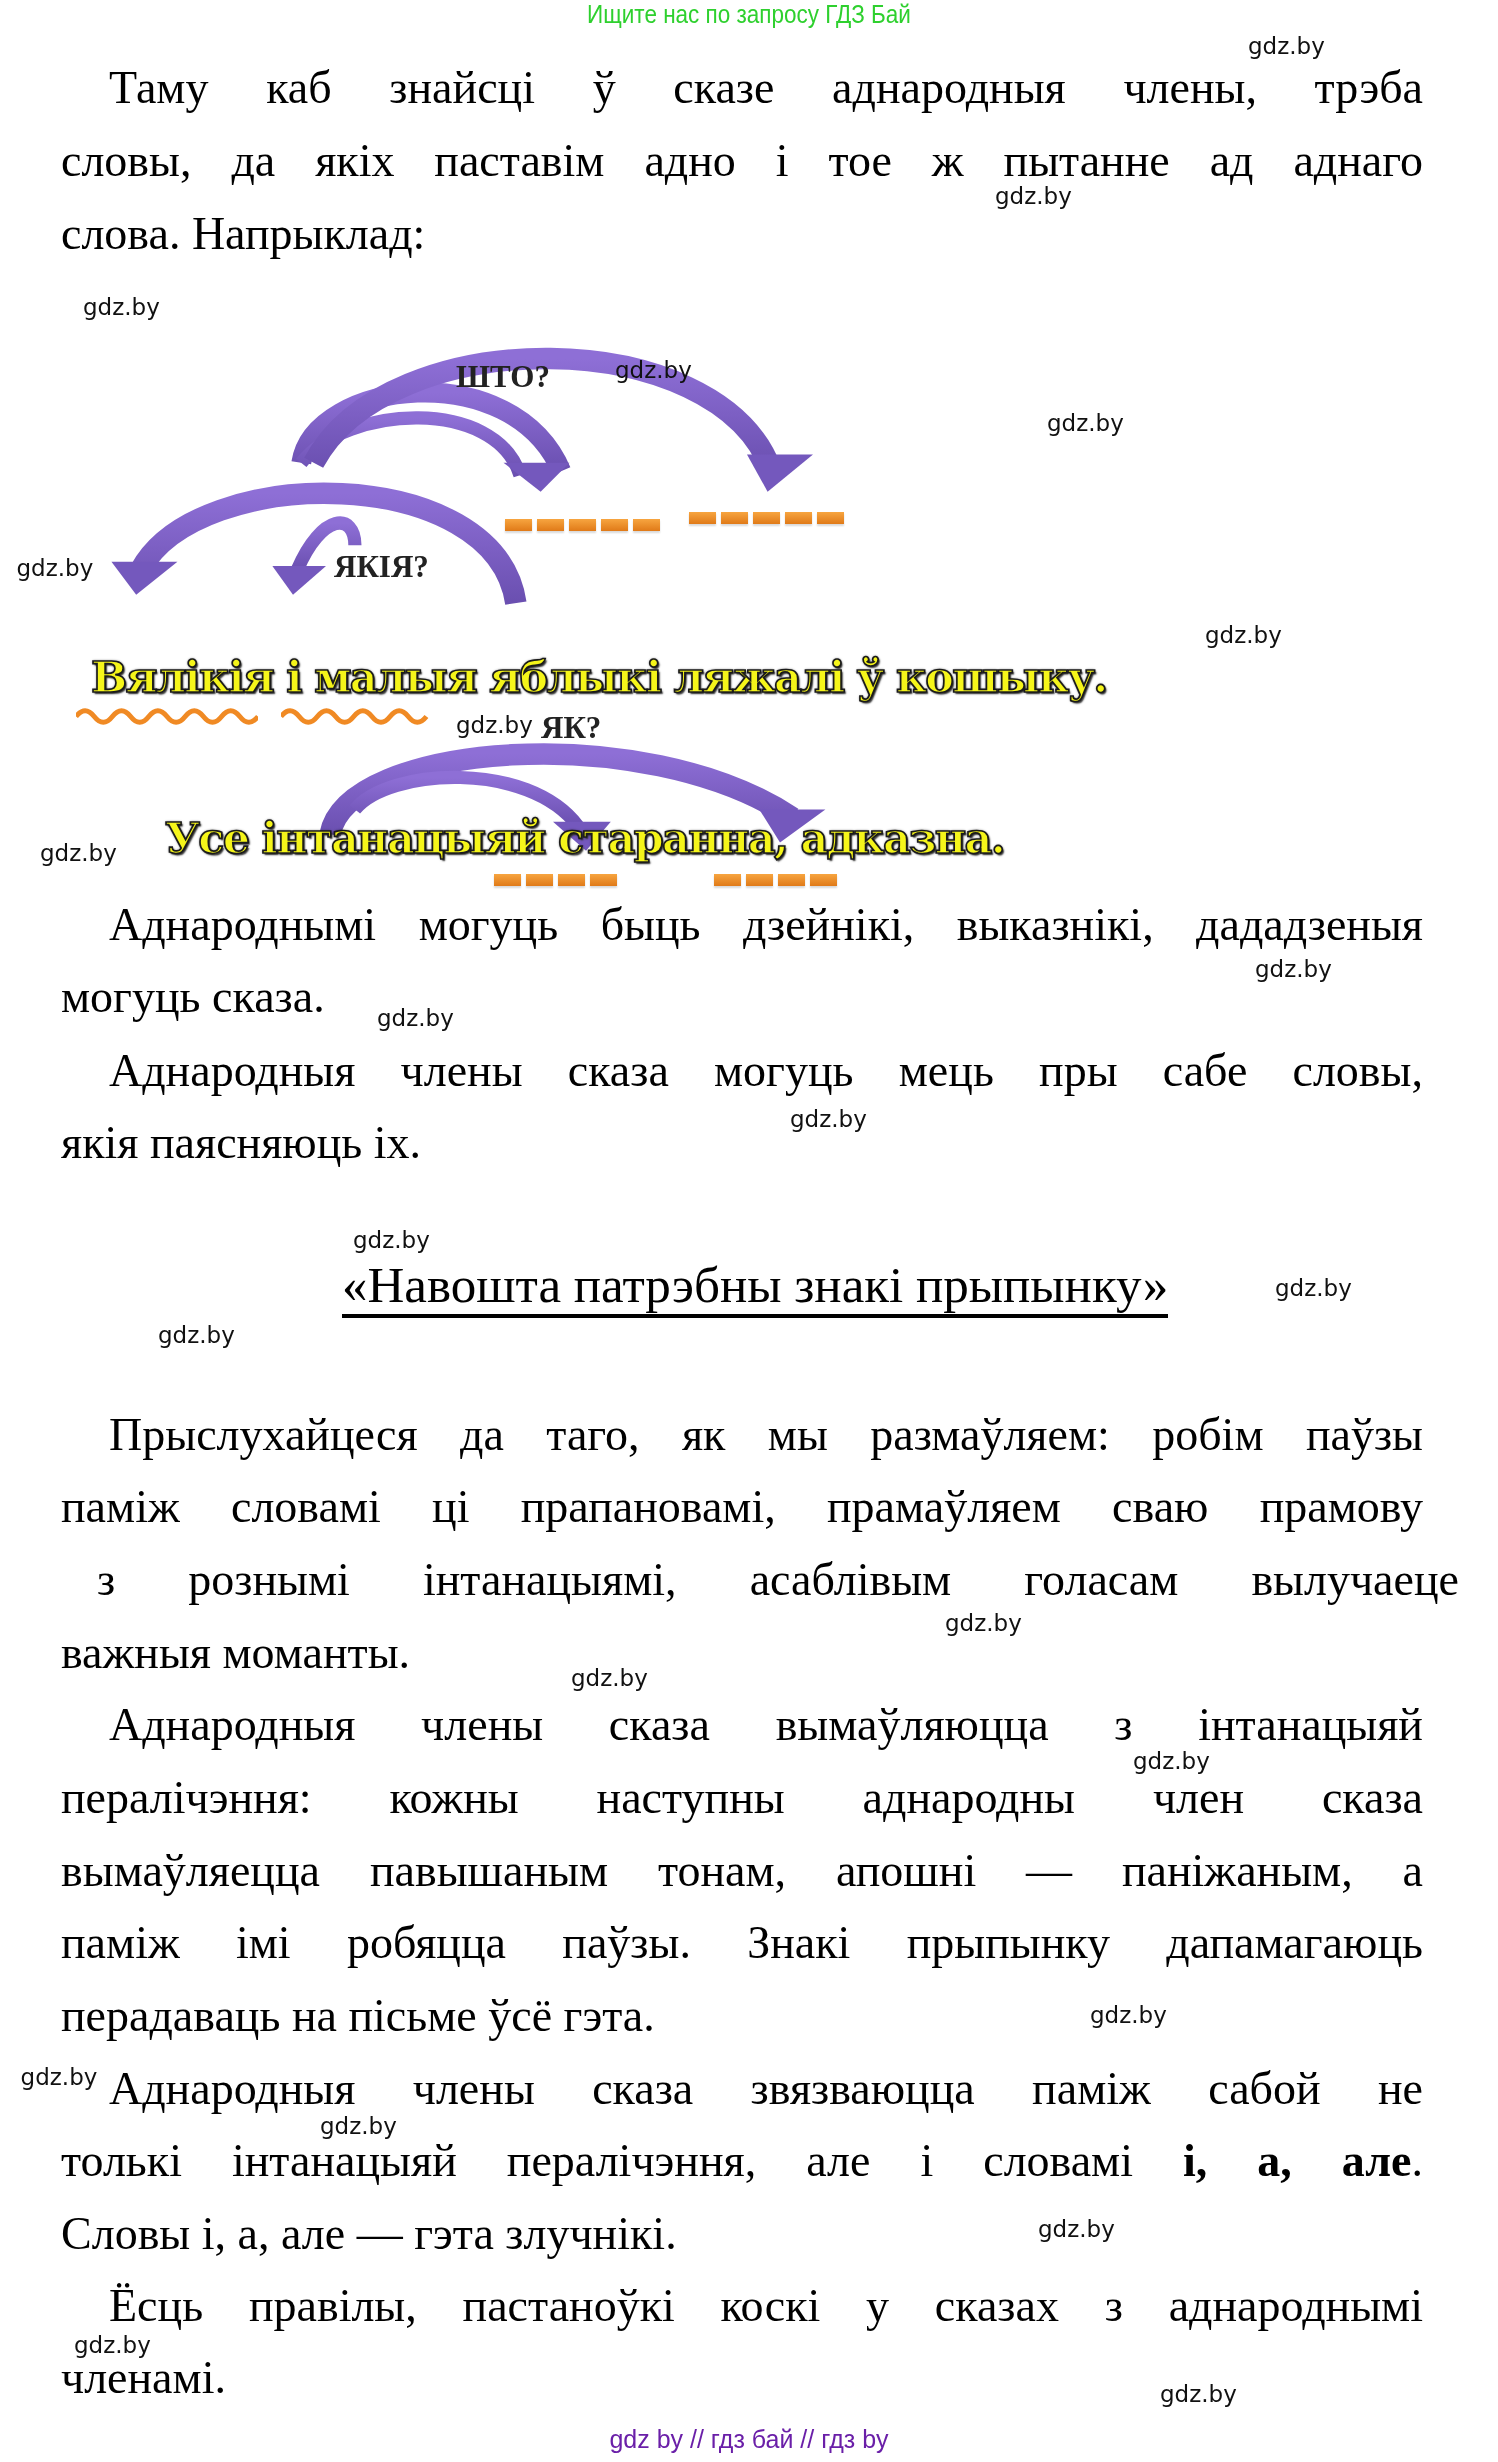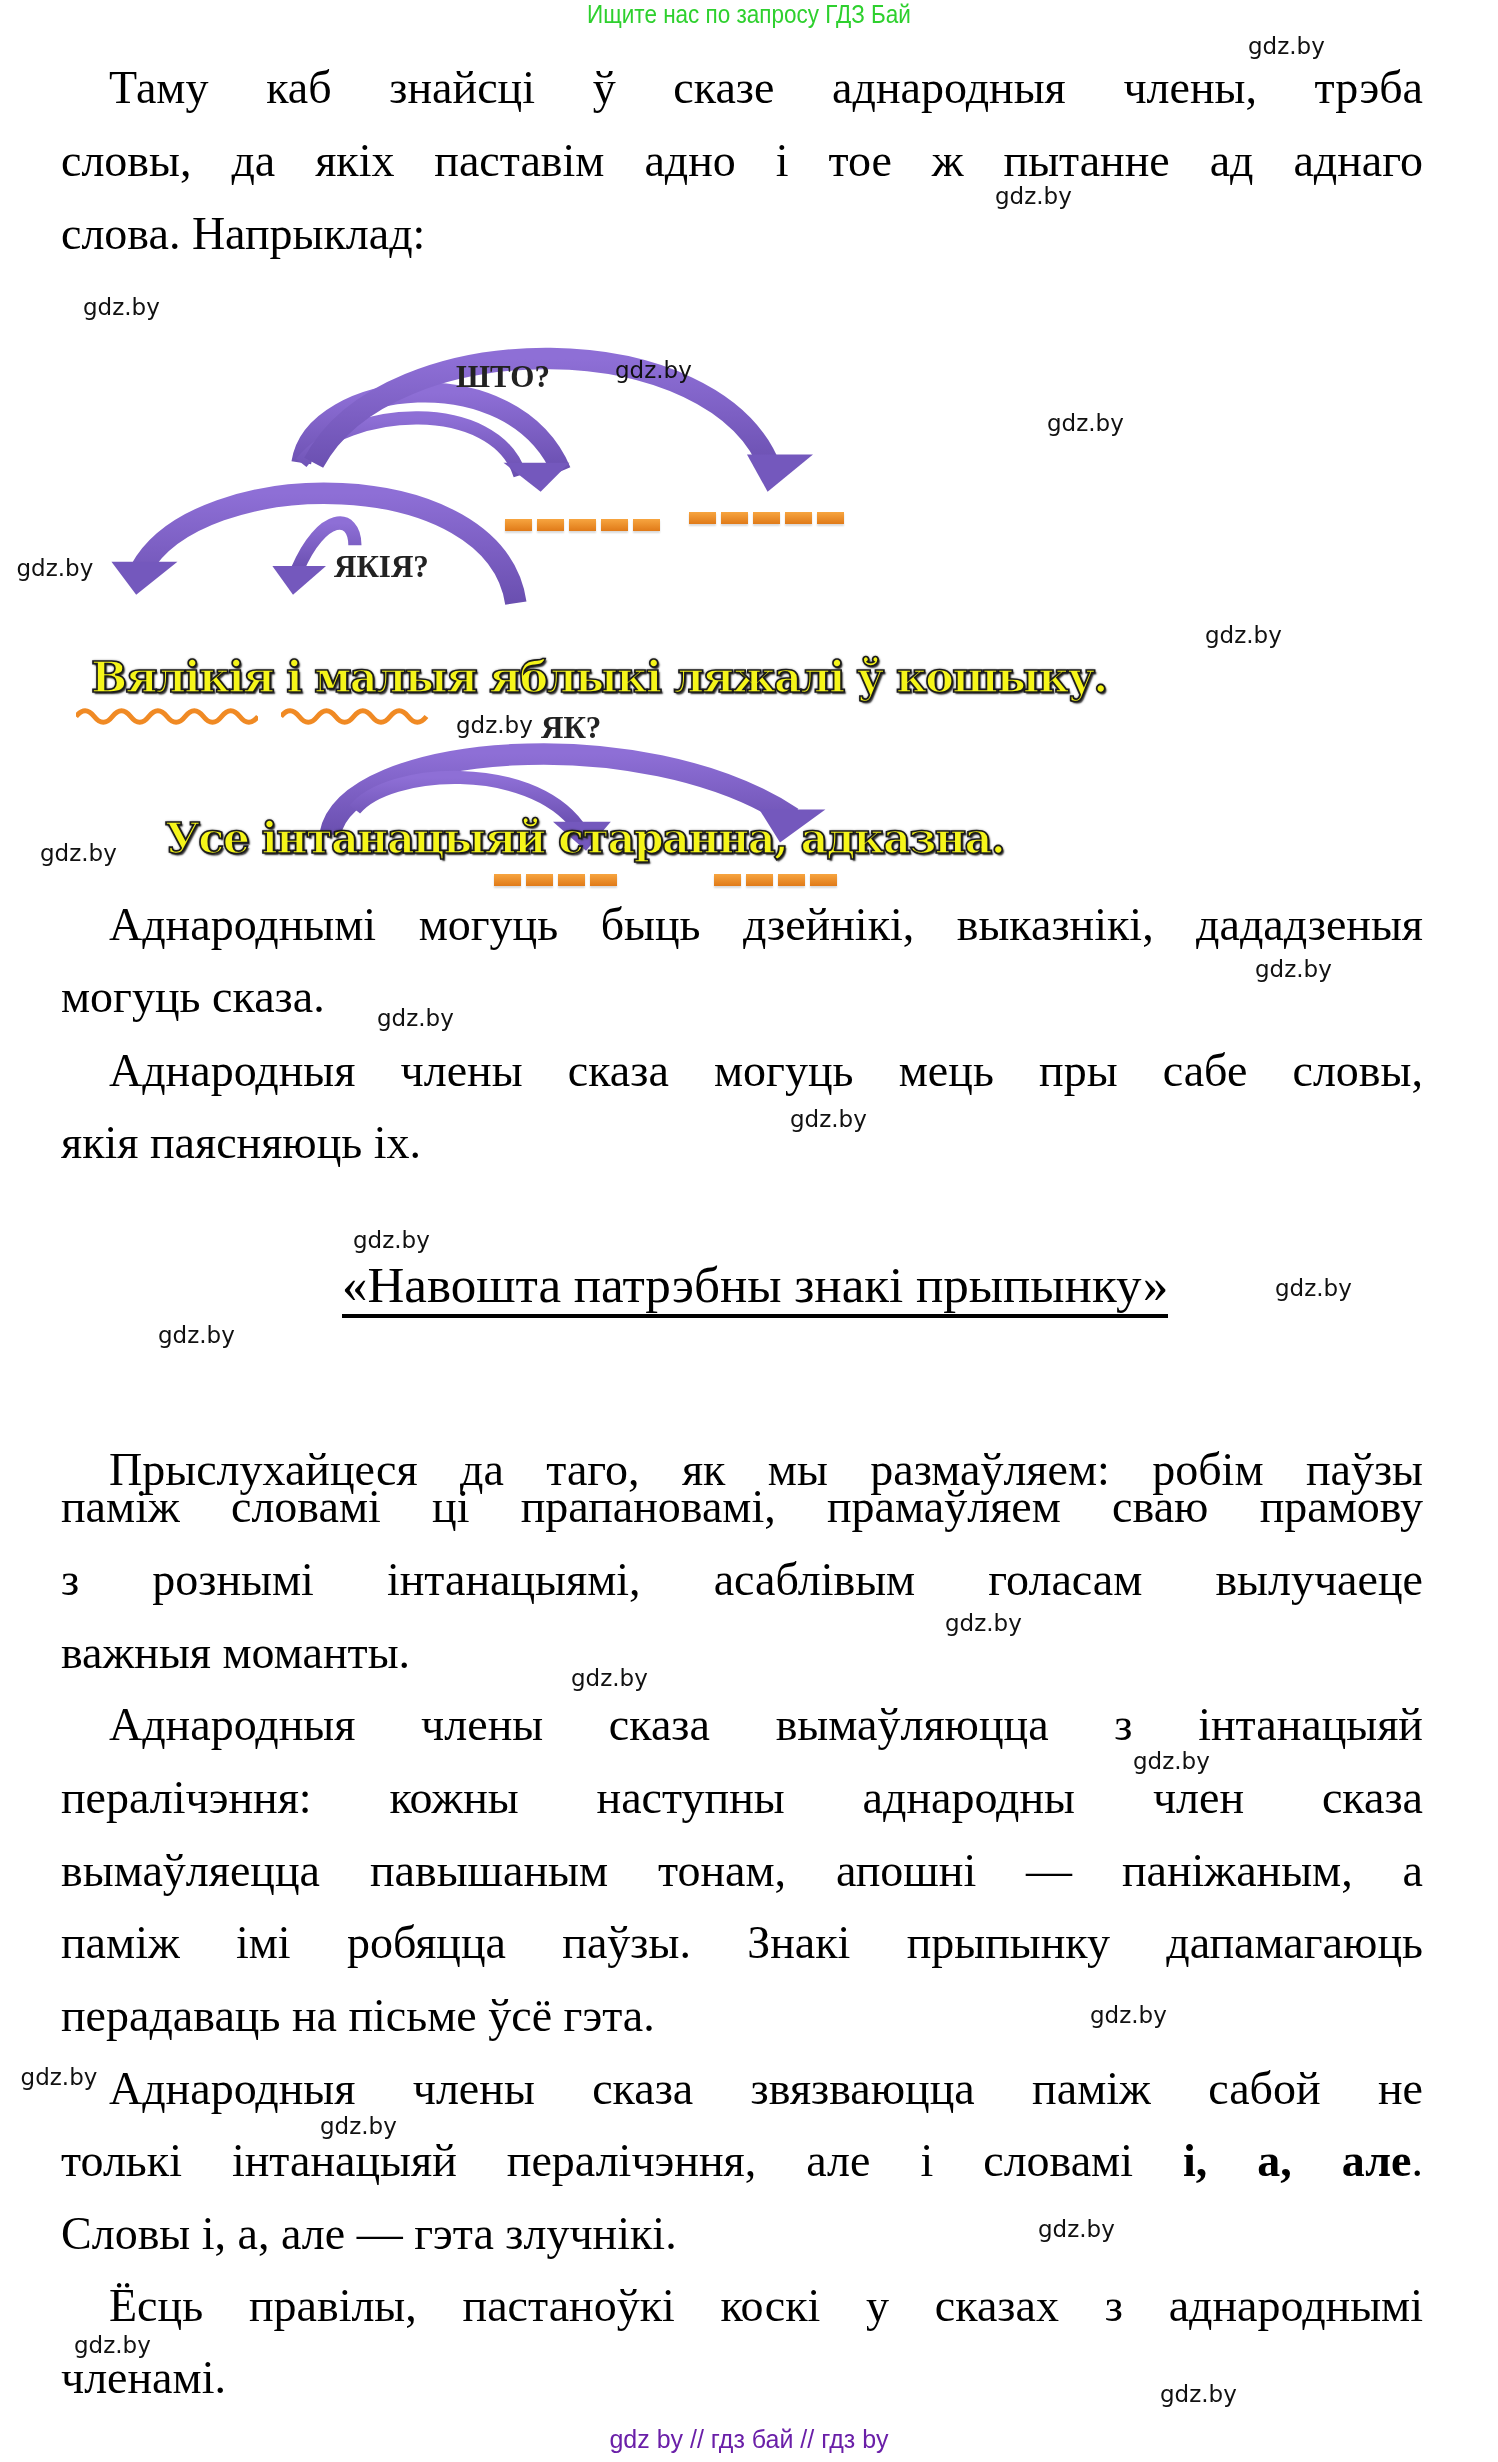--- a/index.html
+++ b/index.html
@@ -103,23 +103,23 @@
 </div>
 
 <div class="line just indent" style="top:896px;">Аднароднымі могуць быць дзейнікі, выказнікі, дададзеныя</div>
 <div class="line" style="top:968px;">могуць сказа.</div>
 
 <div class="line just indent" style="top:1042px;">Аднародныя члены сказа могуць мець пры сабе словы,</div>
 <div class="line" style="top:1114px;">якія паясняюць іх.</div>
 
 <div class="title">«Навошта патрэбны знакі прыпынку»</div>
 
-<div class="line just indent" style="top:1406px;margin-top:35px;">Прыслухайцеся да таго, як мы размаўляем: робім паўзы</div>
+<div class="line just indent" style="top:1406px;">Прыслухайцеся да таго, як мы размаўляем: робім паўзы</div>
 <div class="line just" style="top:1478px;">паміж словамі ці прапановамі, прамаўляем сваю прамову</div>
-<div class="line just" style="top:1551px;">з рознымі інтанацыямі, асаблівым голасам вылучаеце</div>
+<div class="line just" style="top:1551px;margin-left:36px;">з рознымі інтанацыямі, асаблівым голасам вылучаеце</div>
 <div class="line" style="top:1624px;">важныя моманты.</div>
 
 <div class="line just indent" style="top:1696px;">Аднародныя члены сказа вымаўляюцца з інтанацыяй</div>
 <div class="line just" style="top:1769px;">пералічэння: кожны наступны аднародны член сказа</div>
 <div class="line just" style="top:1842px;">вымаўляецца павышаным тонам, апошні — паніжаным, а</div>
 <div class="line just" style="top:1914px;">паміж імі робяцца паўзы. Знакі прыпынку дапамагаюць</div>
 <div class="line" style="top:1987px;">перадаваць на пісьме ўсё гэта.</div>
 
 <div class="line just indent" style="top:2060px;">Аднародныя члены сказа звязваюцца паміж сабой не</div>
 <div class="line just" style="top:2132px;"><span>толькі інтанацыяй пералічэння, але і словамі </span><b class="bold">і, а, але</b><span>.</span></div>

